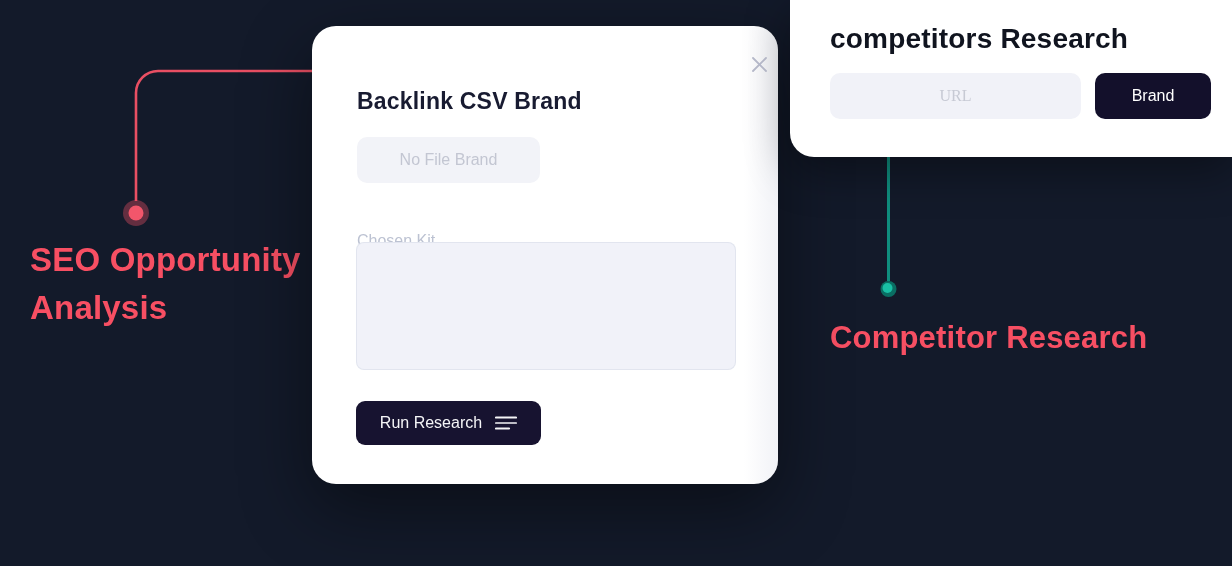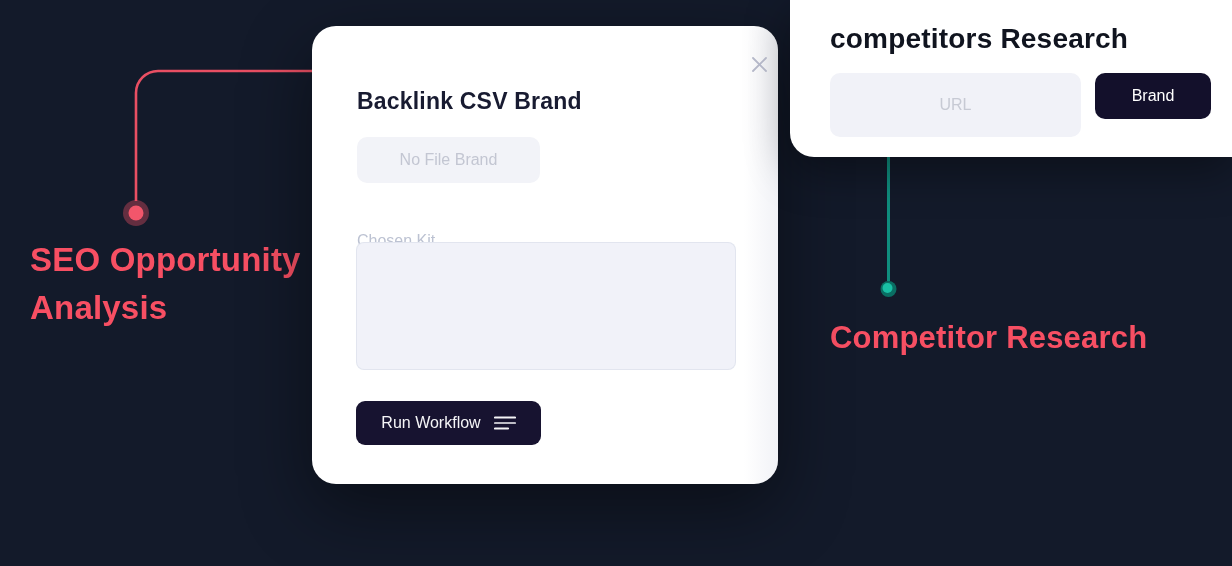--- a/index.html
+++ b/index.html
@@ -99,23 +99,23 @@
     z-index: 2;
     box-shadow: 0 14px 44px rgba(0,0,0,0.38);
   }
   .comp-title {
     position: absolute; left: 40px; top: 23px;
     font-size: 28px; font-weight: 700; color: #10141f;
     letter-spacing: 0.2px;
   }
   .url-input {
     position: absolute; left: 40px; top: 73px;
-    width: 251px; height: 64px;
+    width: 251px; height: 46px;
     background: #f1f2f8; border: none; border-radius: 10px;
-    font-size: 16px; font-family: Liberation Sans, sans-serif; color: #555;
+    font-size: 16px; font-family: Liberation Serif, serif; color: #555;
     text-align: center; outline: none;
   }
   .url-input::placeholder { color: #c7cad4; opacity: 1; }
   .search-btn {
     position: absolute; left: 305px; top: 73px;
     width: 116px; height: 46px;
     background: #13102b; border: none; border-radius: 10px;
     color: #ffffff; font-size: 16px; font-family: inherit;
     cursor: pointer;
   }
@@ -150,21 +150,21 @@
 
   <button class="file-chip">
     <span>No File Brand</span>
   </button>
 
   <div class="brandkit-label">Chosen Kit</div>
 
   <textarea class="brandkit-textarea" aria-label="Brand Kit" style=""></textarea>
 
   <button class="run-btn">
-    <span>Run Workflow</span>
+    <span>Run Research</span>
     <svg width="22" height="16" viewBox="0 0 22 16">
       <line x1="1" y1="2.5" x2="21" y2="2.5" stroke="#f5f5f7" stroke-width="2.2" stroke-linecap="round"></line>
       <line x1="1" y1="8" x2="21" y2="8" stroke="#f5f5f7" stroke-width="2.2" stroke-linecap="round" opacity="0.75"></line>
       <line x1="1" y1="13.5" x2="14" y2="13.5" stroke="#f5f5f7" stroke-width="2.2" stroke-linecap="round"></line>
     </svg>
   </button>
 </div>
 
 <div class="comp-card">
   <div class="comp-title">competitors Research</div>

